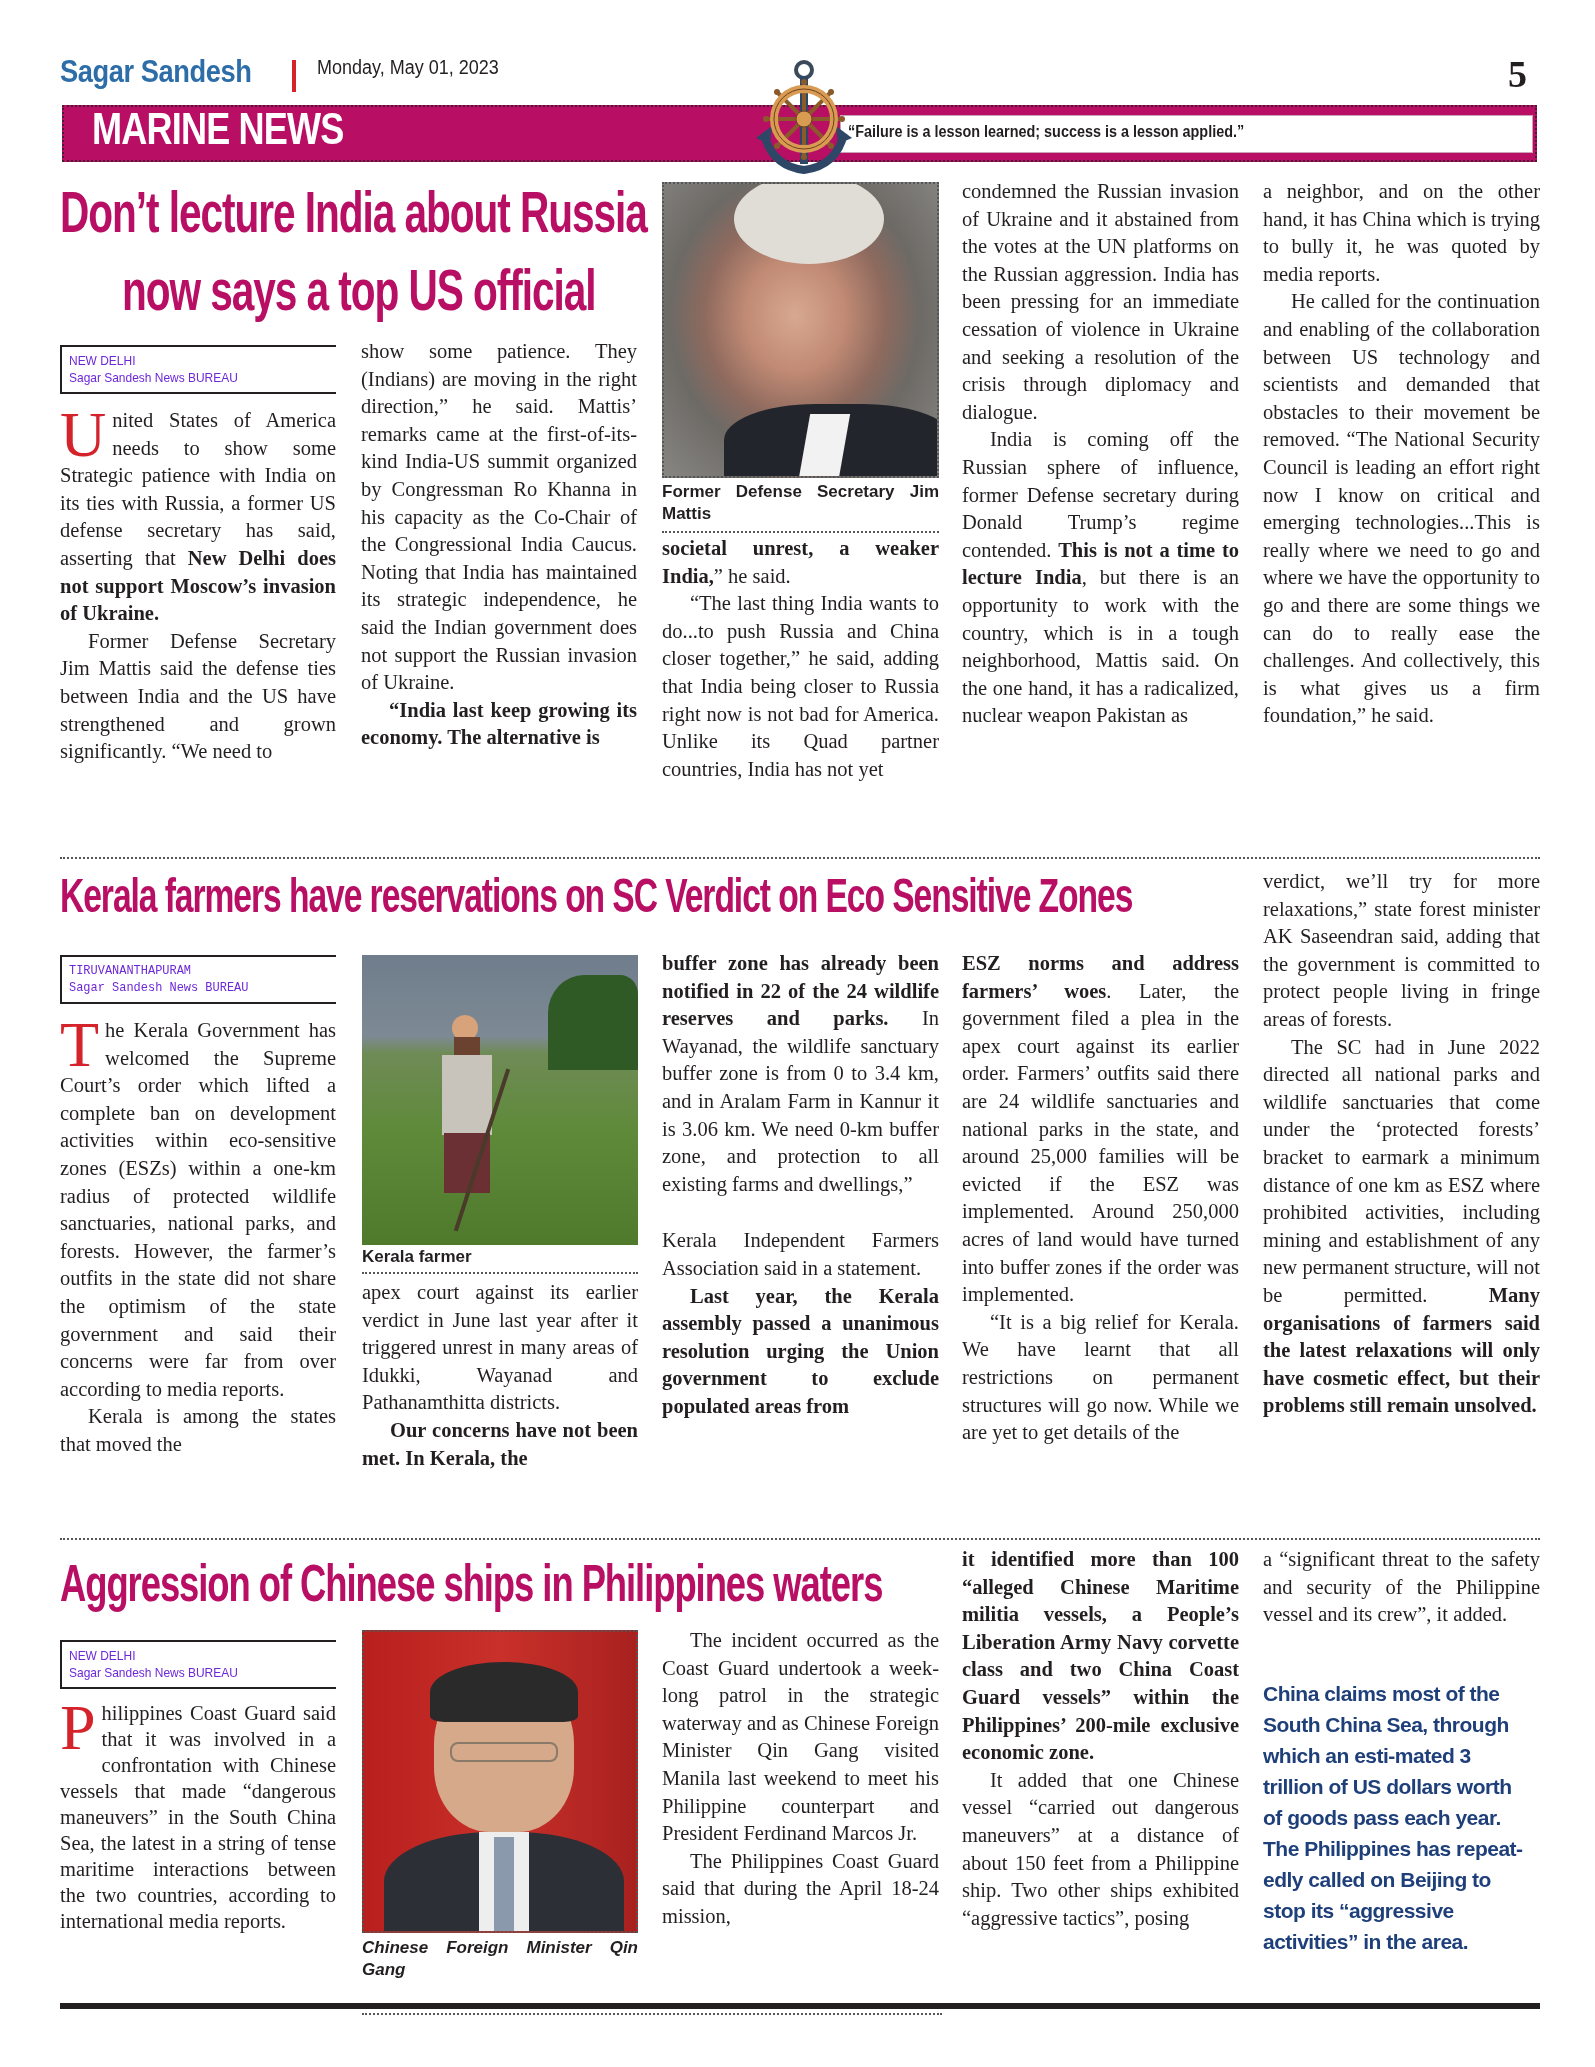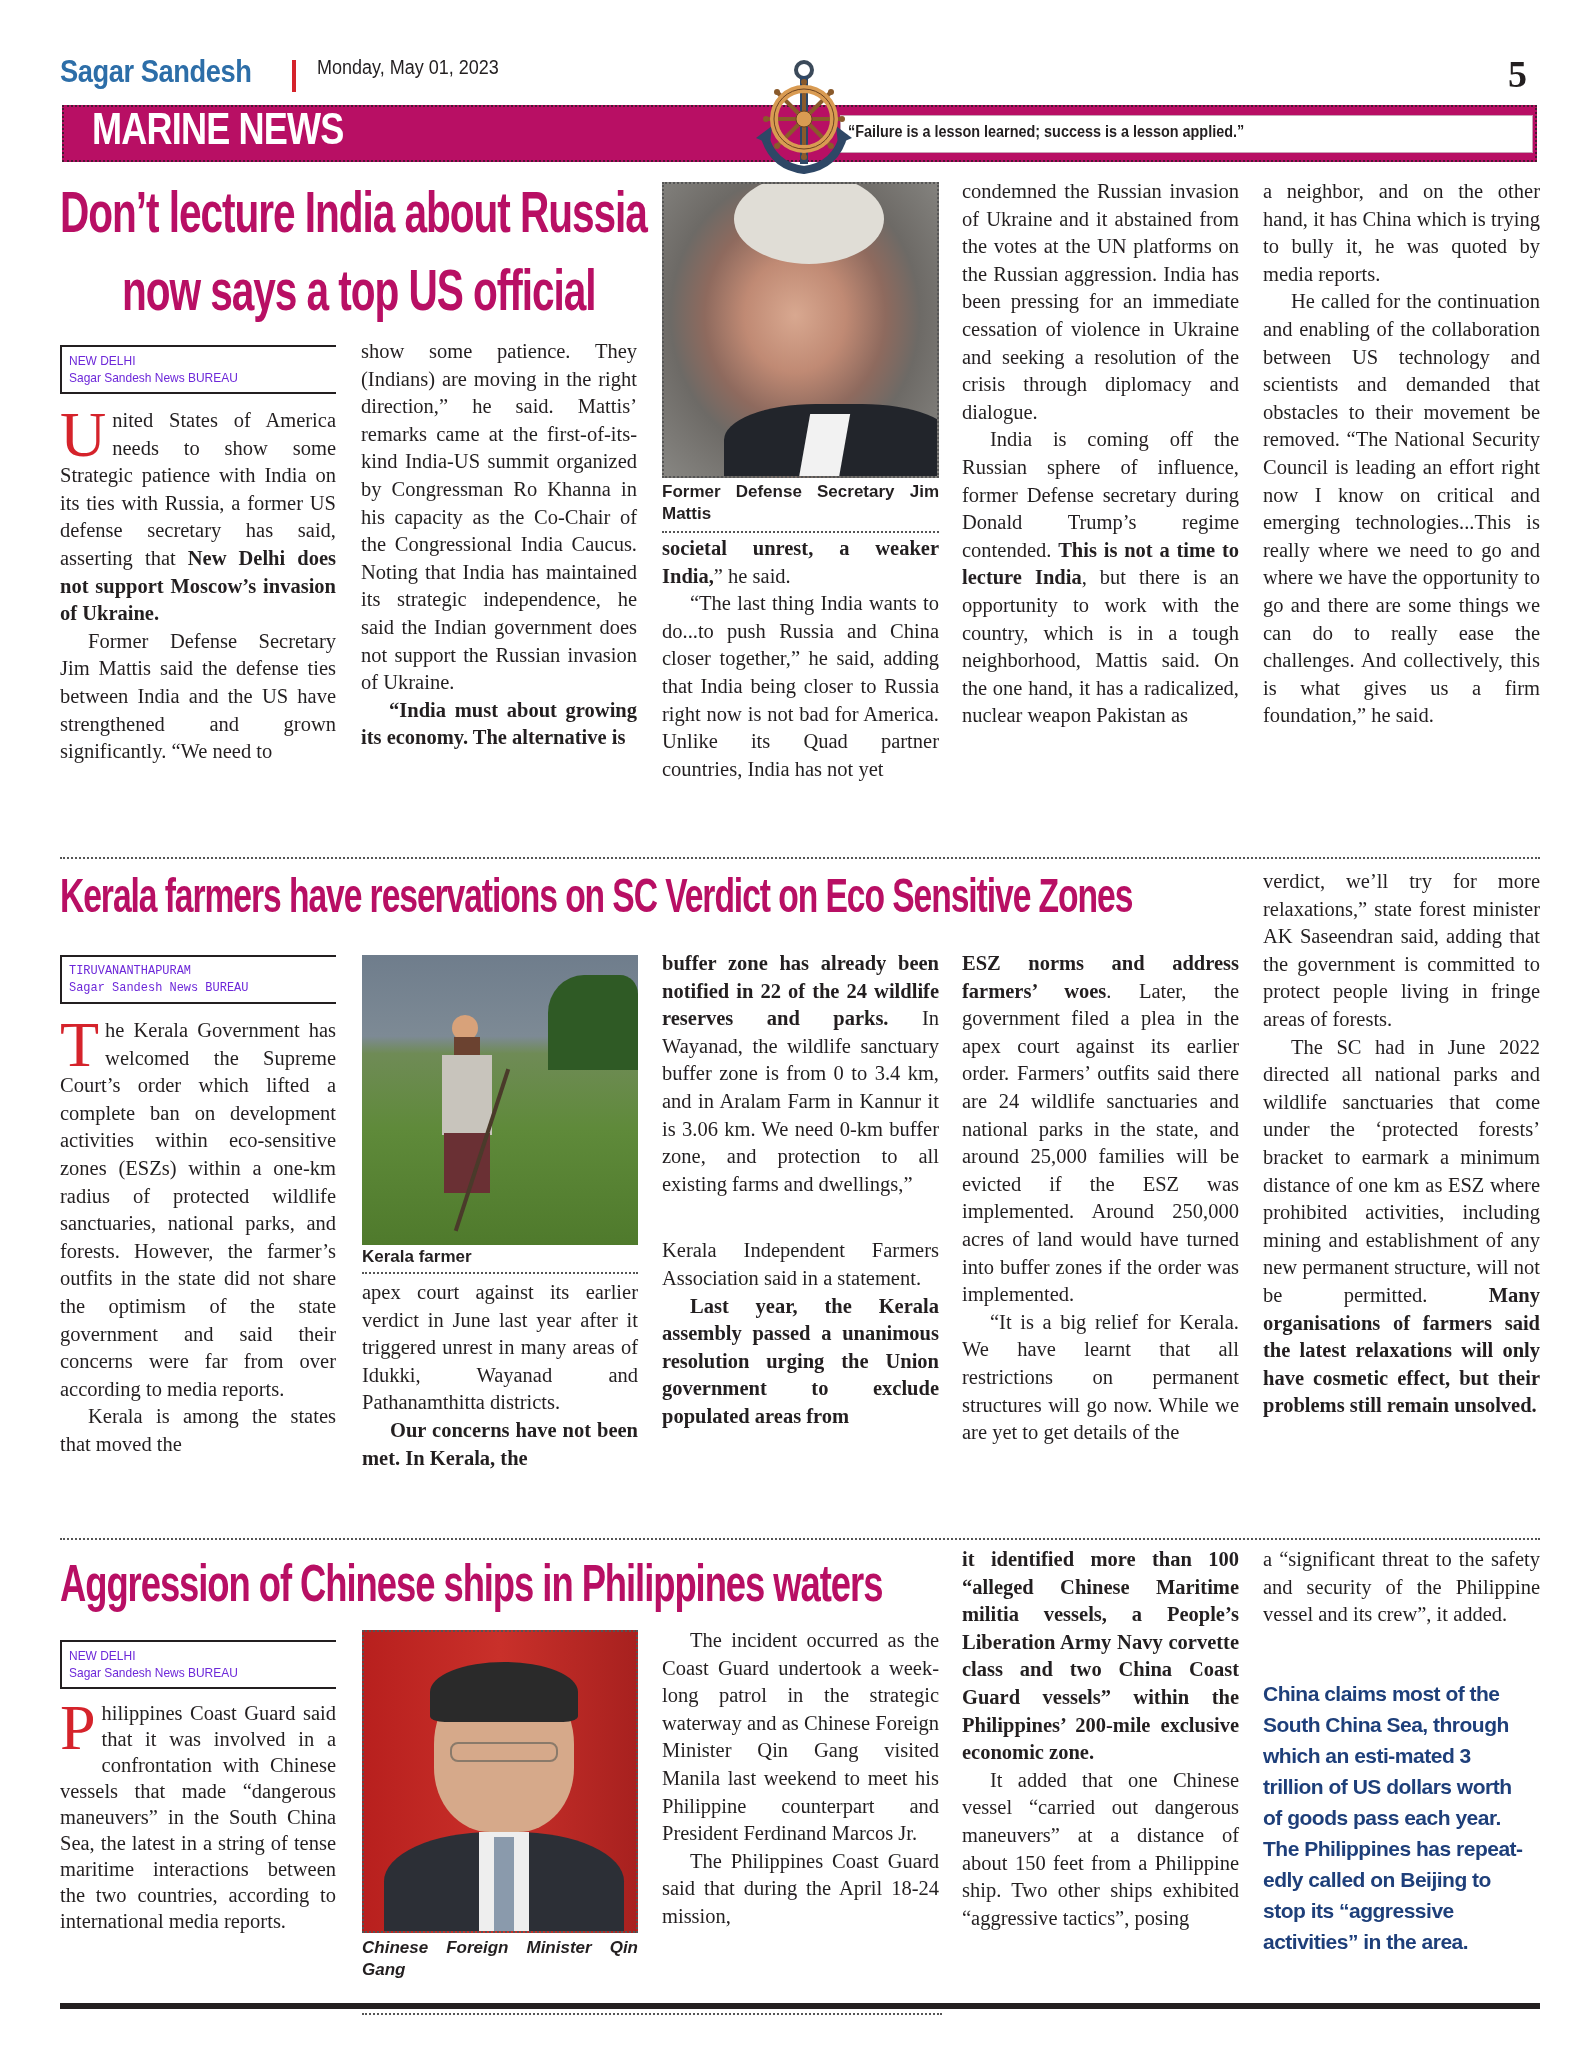--- a/index.html
+++ b/index.html
@@ -102,21 +102,21 @@
   <span>Sagar Sandesh News BUREAU</span>
 </div>
 
 <div class="abs col" style="left:60px; top:407px; width:276px;">
   <p class="noindent"><span class="drop">U</span><span>nited States of America needs to show some Strategic patience with India on its ties with Russia, a former US defense secretary has said, asserting that </span><b>New Delhi does not support Moscow’s invasion of Ukraine.</b></p>
   <p>Former Defense Secretary Jim Mattis said the defense ties between India and the US have strengthened and grown significantly. “We need to</p>
 </div>
 
 <div class="abs col" style="left:361px; top:338px; width:276px;">
   <p class="noindent">show some patience. They (Indians) are moving in the right direction,” he said. Mattis’ remarks came at the first-of-its-kind India-US summit organized by Congressman Ro Khanna in his capacity as the Co-Chair of the Congressional India Caucus. Noting that India has maintained its strategic independence, he said the Indian government does not support the Russian invasion of Ukraine.</p>
-  <p><b>“India must about growing its economy. The alternative is</b></p>
+  <p><b>“India last keep growing its economy. The alternative is</b></p>
 </div>
 
 <div class="abs photo" style="left:662px; top:182px; width:277px; height:296px; background: radial-gradient(ellipse at 48% 45%, #d8a890 0%, #c08a74 25%, #8e6a5e 45%, #6d6a66 62%, #8a8985 100%);">
   <div style="position:absolute; left:70px; top:-10px; width:150px; height:90px; border-radius:50%; background:#e0ddd6;"></div>
   <div style="position:absolute; left:60px; top:220px; width:230px; height:90px; background:#22252b; border-radius:40% 40% 0 0;"></div>
   <div style="position:absolute; left:140px; top:230px; width:40px; height:70px; background:#f2f2f2; transform:skewX(-10deg);"></div>
 </div>
 <div class="abs caption" style="left:662px; top:481px; width:277px;">Former Defense Secretary Jim Mattis</div>
 <div class="abs dotline" style="left:662px; top:531px; width:277px;"></div>
 
@@ -160,21 +160,21 @@
 <div class="abs caption" style="left:362px; top:1246px; width:276px;">Kerala farmer</div>
 <div class="abs dotline" style="left:362px; top:1272px; width:276px;"></div>
 
 <div class="abs col" style="left:362px; top:1279px; width:276px;">
   <p class="noindent">apex court against its earlier verdict in June last year after it triggered unrest in many areas of Idukki, Wayanad and Pathanamthitta districts.</p>
   <p><b>Our concerns have not been met. In Kerala, the</b></p>
 </div>
 
 <div class="abs col" style="left:662px; top:950px; width:277px;">
   <p class="noindent"><b>buffer zone has already been notified in 22 of the 24 wildlife reserves and parks.</b><span> In Wayanad, the wildlife sanctuary buffer zone is from 0 to 3.4 km, and in Aralam Farm in Kannur it is 3.06 km. We need 0-km buffer zone, and protection to all existing farms and dwellings,”</span></p>
-  <p class="noindent" style="margin-top:39px;">Kerala Independent Farmers Association said in a statement.</p>
+  <p class="noindent" style="margin-top:29px;">Kerala Independent Farmers Association said in a statement.</p>
   <p><b>Last year, the Kerala assembly passed a unanimous resolution urging the Union government to exclude populated areas from</b></p>
 </div>
 
 <div class="abs col" style="left:962px; top:950px; width:277px;">
   <p class="noindent"><b>ESZ norms and address farmers’ woes</b><span>. Later, the government filed a plea in the apex court against its earlier order. Farmers’ outfits said there are 24 wildlife sanctuaries and national parks in the state, and around 25,000 families will be evicted if the ESZ was implemented. Around 250,000 acres of land would have turned into buffer zones if the order was implemented.</span></p>
   <p>“It is a big relief for Kerala. We have learnt that all restrictions on permanent structures will go now. While we are yet to get details of the</p>
 </div>
 
 <div class="abs col" style="left:1263px; top:868px; width:277px;">
   <p class="noindent">verdict, we’ll try for more relaxations,” state forest minister AK Saseendran said, adding that the government is committed to protect people living in fringe areas of forests.</p>

